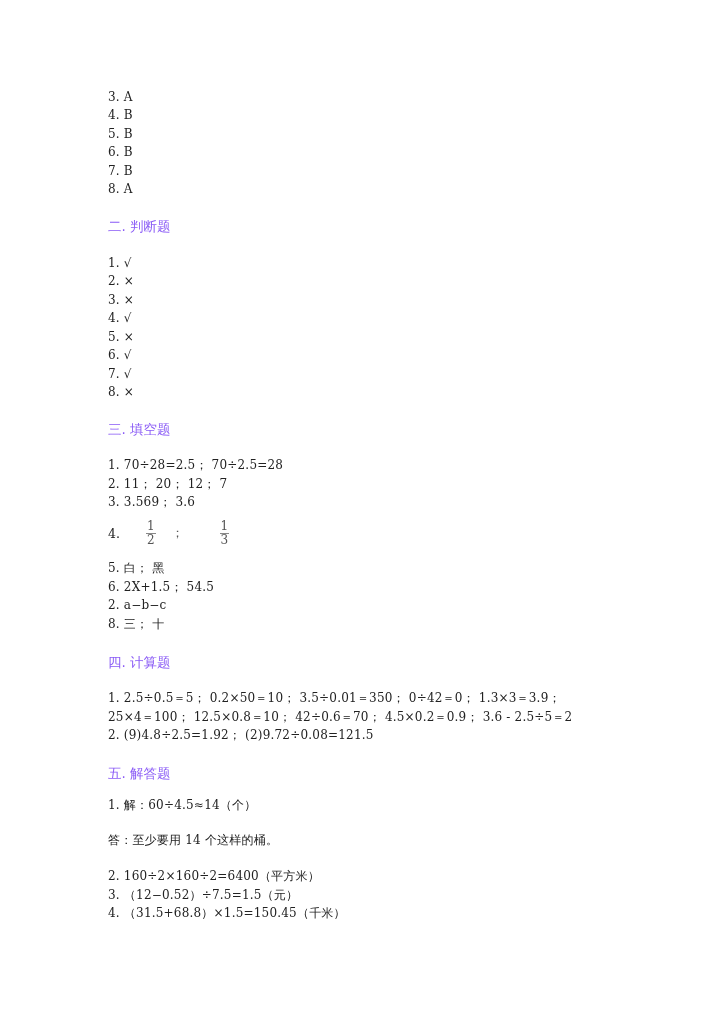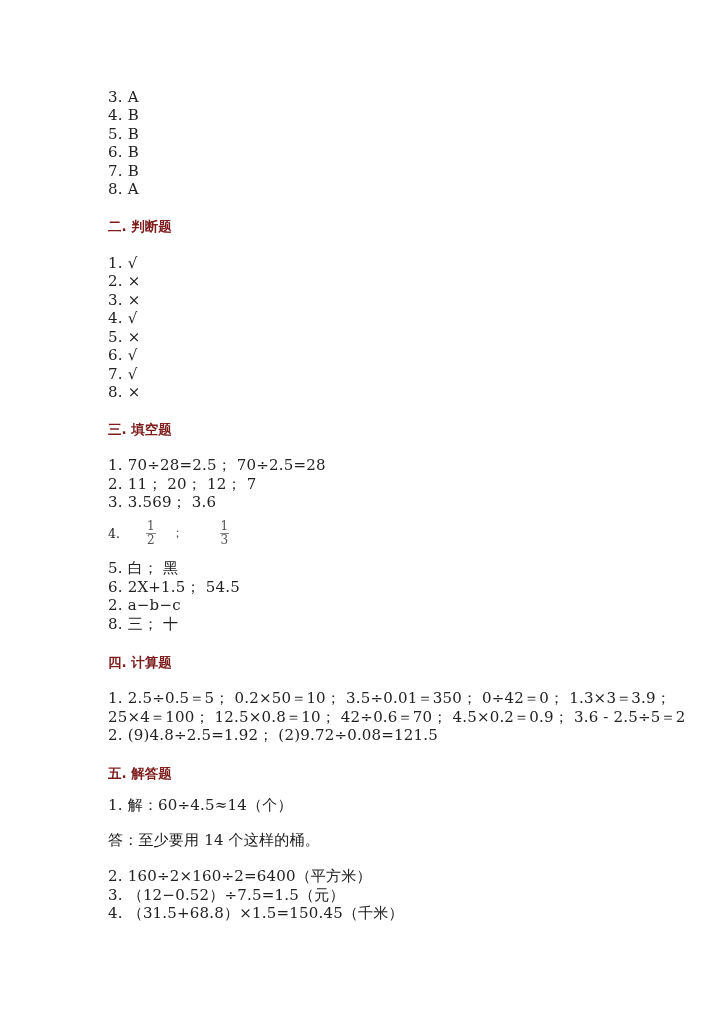--- a/index.html
+++ b/index.html
@@ -4,26 +4,26 @@
 <style>
   html, body { margin: 0; padding: 0; background: #ffffff; }
   body {
     width: 720px; height: 1018px; position: relative; overflow: hidden;
     font-family: "DejaVu Serif", "Liberation Serif", serif;
     color: #222222;
   }
   .page { position: absolute; left: 108px; top: 0; width: 560px; }
   .line {
     position: absolute; left: 0; white-space: nowrap;
-    font-size: 15px; line-height: 16px; letter-spacing: 0.2px;
+    font-size: 12px; line-height: 16px; letter-spacing: 0.2px;
   }
   .heading {
     position: absolute; left: 0; white-space: nowrap;
     font-family: "DejaVu Sans", "Liberation Sans", sans-serif;
-    font-weight: bold; font-size: 13.5px; line-height: 18px; color: #7f1d1d;
+    font-weight: normal; font-size: 13.5px; line-height: 18px; color: #8b5cf6;
   }
   .frac {
     display: inline-block; vertical-align: middle; text-align: center;
     font-size: 12px; line-height: 13px; color: #555555;
   }
   .frac .num { display: block; border-bottom: 1px solid #888; padding: 0 1px; }
   .frac .den { display: block; padding: 0 1px; }
   .frac-row { position: absolute; left: 0; font-size: 12.5px; white-space: nowrap; }
   .frac-row .lbl { display: inline-block; width: 34px; vertical-align: middle; }
   .frac-row .sep { display: inline-block; width: 36px; text-align: center; vertical-align: middle; color: #555; }

